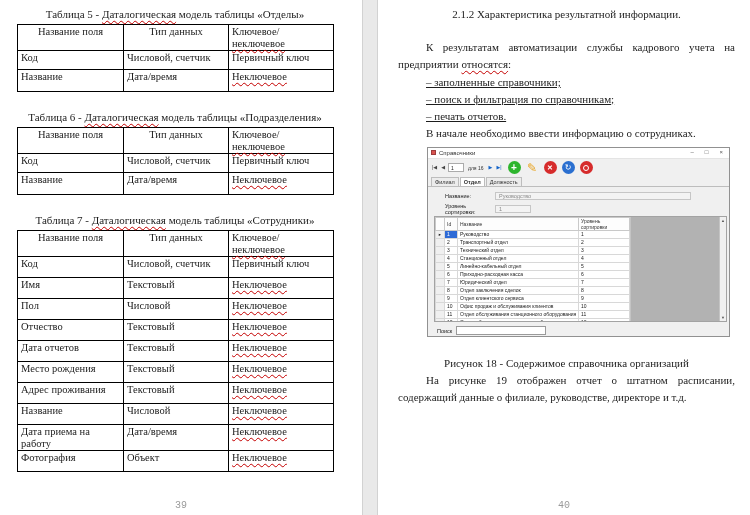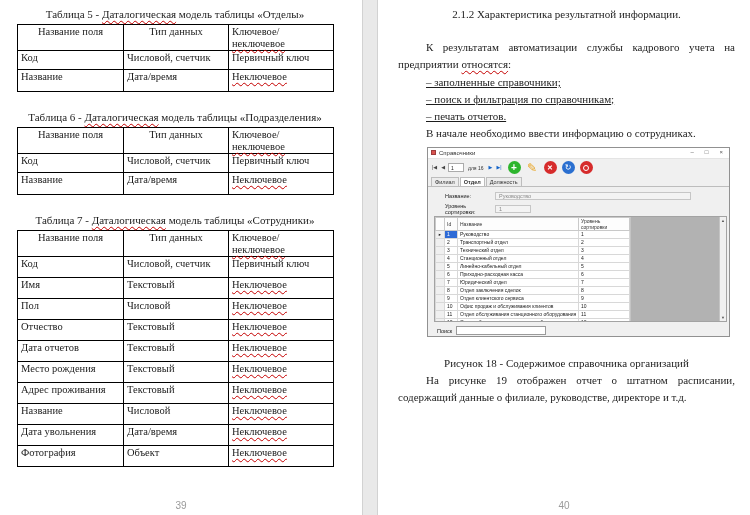--- a/index.html
+++ b/index.html
@@ -7,21 +7,21 @@
               font-family:"Liberation Serif", serif; color:#1d1d1d; }
   .canvas { display:flex; width:750px; height:515px; }
 
   
   .page { background:#fff; position:relative; }
   .page-left  { width:362px; padding:8px 0 0 17px; }
   .page-gap   { width:16px; background:#e9e9e9; border-left:1px solid #d2d2d2; border-right:1px solid #d2d2d2; }
   .page-right { flex:1; padding:8px 15px 0 20px; }
 
   .pagenum { position:absolute; bottom:4px; left:0; right:0; text-align:center;
-             font-size:10px; color:#9a9a9a; font-family:Liberation Sans, sans-serif;margin-top:19px; }
+             font-size:10px; color:#9a9a9a; font-family:Liberation Mono, monospace;margin-top:19px; }
 
   
   .tbl-caption { width:316px; text-align:center; font-size:11px; line-height:13px; }
   .tbl-caption.mt { margin-top:19px; }
   .doc-table { width:316px; border-collapse:collapse; table-layout:fixed;
                font-size:10.5px; margin-top:3px; }
   .doc-table th, .doc-table td { border:1px solid #000; padding:1px 3px 0 3px;
                vertical-align:top; font-weight:normal; text-align:left; line-height:12px; }
   .doc-table th.c { text-align:center; }
   .t56 thead tr { height:16px; } .t56 tbody tr.r1 { height:19px; } .t56 tbody tr.r2 { height:22px; }
@@ -211,21 +211,21 @@
             <td>Адрес проживания</td>
             <td>Текстовый</td>
             <td class="wavy">Неключевое</td>
           </tr>
         <tr>
             <td>Название</td>
             <td>Числовой</td>
             <td class="wavy">Неключевое</td>
           </tr>
         <tr>
-            <td>Дата увольнения</td>
+            <td>Дата приема на работу</td>
             <td>Дата/время</td>
             <td class="wavy">Неключевое</td>
           </tr>
         <tr>
             <td>Фотография</td>
             <td>Объект</td>
             <td class="wavy">Неключевое</td>
           </tr>
       </tbody>
     </table>

